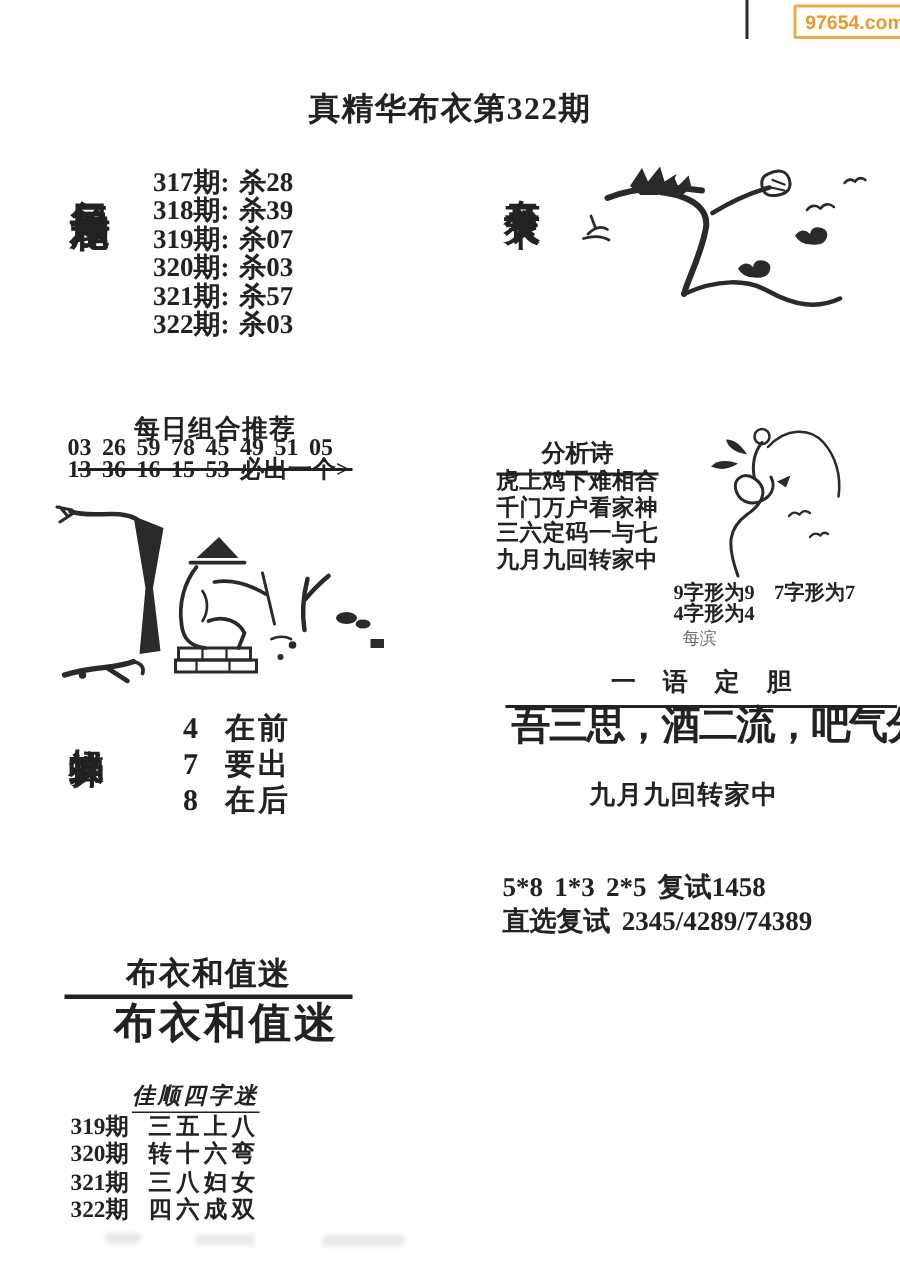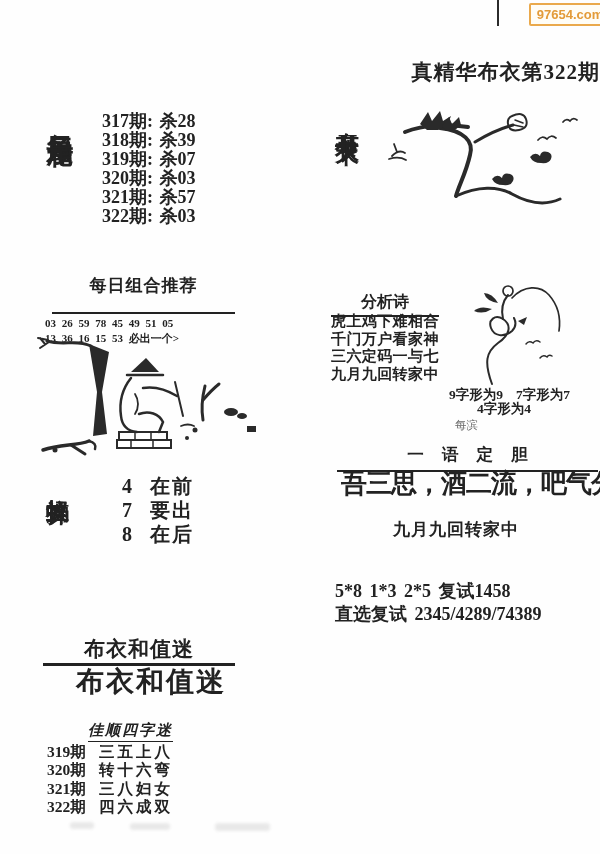--- a/index.html
+++ b/index.html
@@ -11,41 +11,41 @@
   .abs{position:absolute;}
   .b{font-weight:bold;}
   
   .corner-line{left:497px;top:0;width:2px;height:26px;background:#2b2b2b;}
   .site-box{
     left:517px;top:3px;width:78px;height:19px;line-height:19px;
     border:2px solid #eaa94c;color:#e39b39;background:#fffdf6;
     font-family:"Liberation Sans","DejaVu Sans",sans-serif;
     font-size:13px;text-align:center;text-decoration:none;display:block;border-radius:2px;margin-left:12px;
   }
-  .page-title{left:0;top:44px;width:600px;text-align:right;font-size:21px;letter-spacing:1px;}
+  .page-title{left:0;top:44px;width:600px;text-align:center;font-size:21px;letter-spacing:1px;}
   
   .v{writing-mode:vertical-rl;text-orientation:upright;white-space:nowrap;}
   .kill-label{left:42px;top:112px;font-size:27px;letter-spacing:2px;}
   .brand-label{left:331px;top:114px;font-size:24px;letter-spacing:4px;font-weight:bold;}
   .ant-label{left:42px;top:480px;font-size:23px;letter-spacing:1px;}
   
   .kill-rows{left:102px;top:112px;font-size:18px;line-height:19px;white-space:nowrap;word-spacing:2px;}
   
   .combo-head{left:52px;top:274px;width:183px;text-align:center;font-size:17px;
               border-bottom:2px solid #222;padding-bottom:15px;letter-spacing:1px;}
-  .combo-rows{left:45px;top:316px;font-size:11px;line-height:14.5px;white-space:nowrap;word-spacing:3px;}
+  .combo-rows{left:45px;top:292px;font-size:16px;line-height:14.5px;white-space:nowrap;word-spacing:3px;}
   
   .ant-rows{left:122px;top:474px;font-size:20px;line-height:24px;white-space:nowrap;word-spacing:9px;letter-spacing:2px;}
   
   .analysis-head{left:331px;top:292px;width:108px;text-align:center;font-size:16px;
                  border-bottom:2px solid #222;padding-bottom:2px;}
   .analysis-lines{left:331px;top:313px;font-size:15px;line-height:17.6px;white-space:nowrap;letter-spacing:0.4px;}
   .shape-hints-1{left:449px;top:386px;font-size:13.5px;white-space:nowrap;}
   .shape-hints-1 .g2{margin-left:13px;}
-  .shape-hints-2{left:449px;top:400px;font-size:13.5px;margin-left:28px;}
+  .shape-hints-2{left:449px;top:400px;font-size:13.5px;}
   .artist-note{left:455px;top:418px;font-size:11.5px;color:#6b6b6b;}
   
   .dingdan-head{left:337px;top:444px;width:261px;text-align:center;font-size:16.5px;
                 word-spacing:14px;border-bottom:2.5px solid #222;padding-bottom:4px;}
   .dingdan-phrase{left:341px;top:466px;font-size:26px;letter-spacing:-1px;white-space:nowrap;}
   .daily-review{left:393px;top:518px;font-size:17px;letter-spacing:1px;}
   
   .numbers{left:335px;top:580px;font-size:18px;line-height:22.5px;white-space:nowrap;word-spacing:3px;}
   
   .hezhi-head{left:43px;top:635px;width:192px;text-align:center;font-size:21px;

